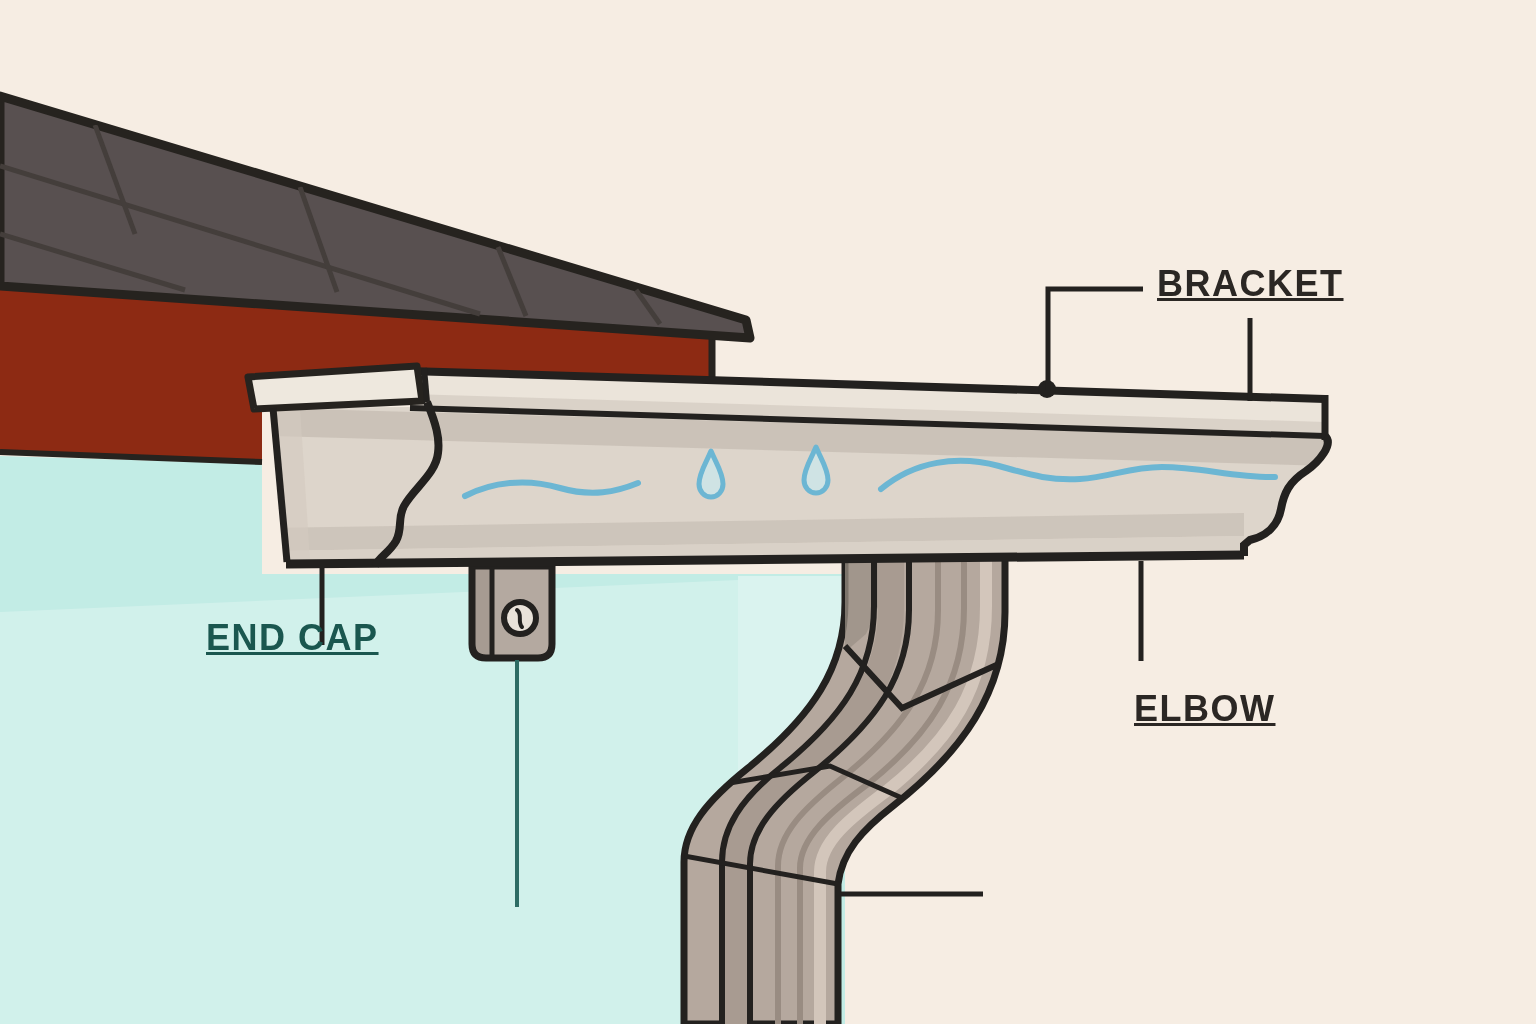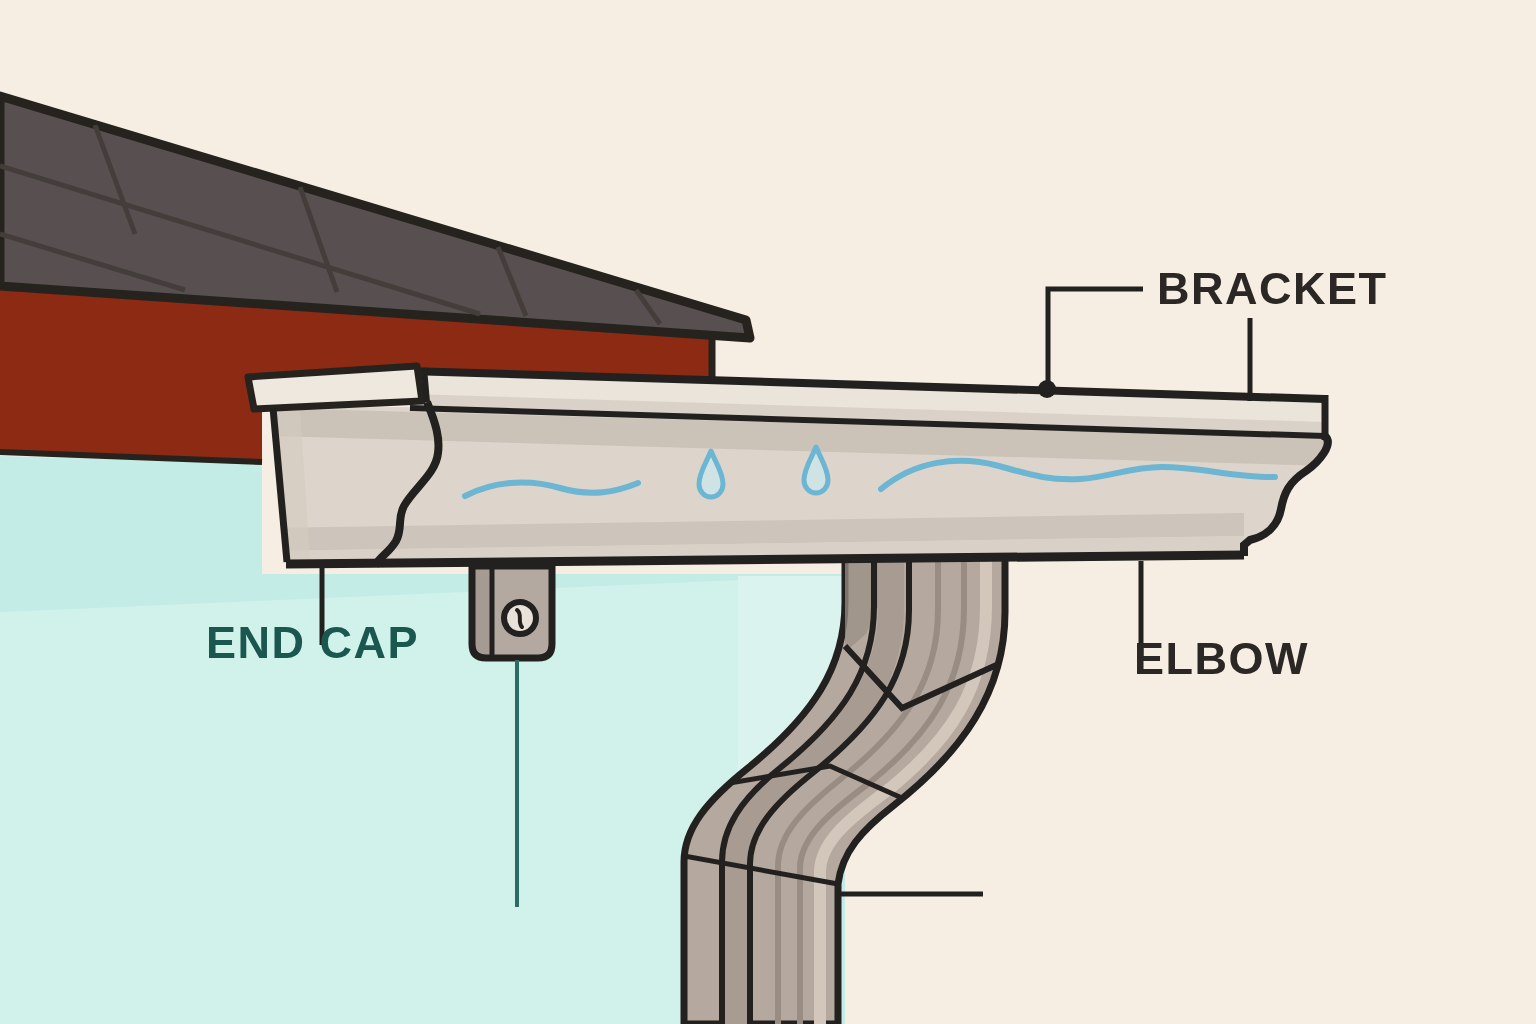--- a/index.html
+++ b/index.html
@@ -6,31 +6,32 @@
   .stage{
     position:relative;
     width:1536px;height:1024px;
     overflow:hidden;
     font-family:"Liberation Sans", sans-serif;
   }
   .stage svg{position:absolute;left:0;top:0;}
   .part-label{
     position:absolute;
     font-weight:700;
-    font-size:45px;
+    font-size:36px;
     letter-spacing:1.5px;
     line-height:1;
     color:#2b2724;
     white-space:nowrap;
     user-select:none;
+    text-decoration:underline;
   }
   .part-label.teal{color:#1a574f;}
   .lbl-bracket{left:1157px;top:266px;}
   .lbl-endcap{left:206px;top:620px;}
-  .lbl-elbow{left:1134px;top:636px;}
+  .lbl-elbow{left:1134px;top:691px;}
   .lbl-downspout{left:997px;top:876px;}
 </style>
 </head>
 <body>
 
 <div class="stage">
 
   <svg width="1536" height="1024" viewBox="0 0 1536 1024">
 
     <defs>

